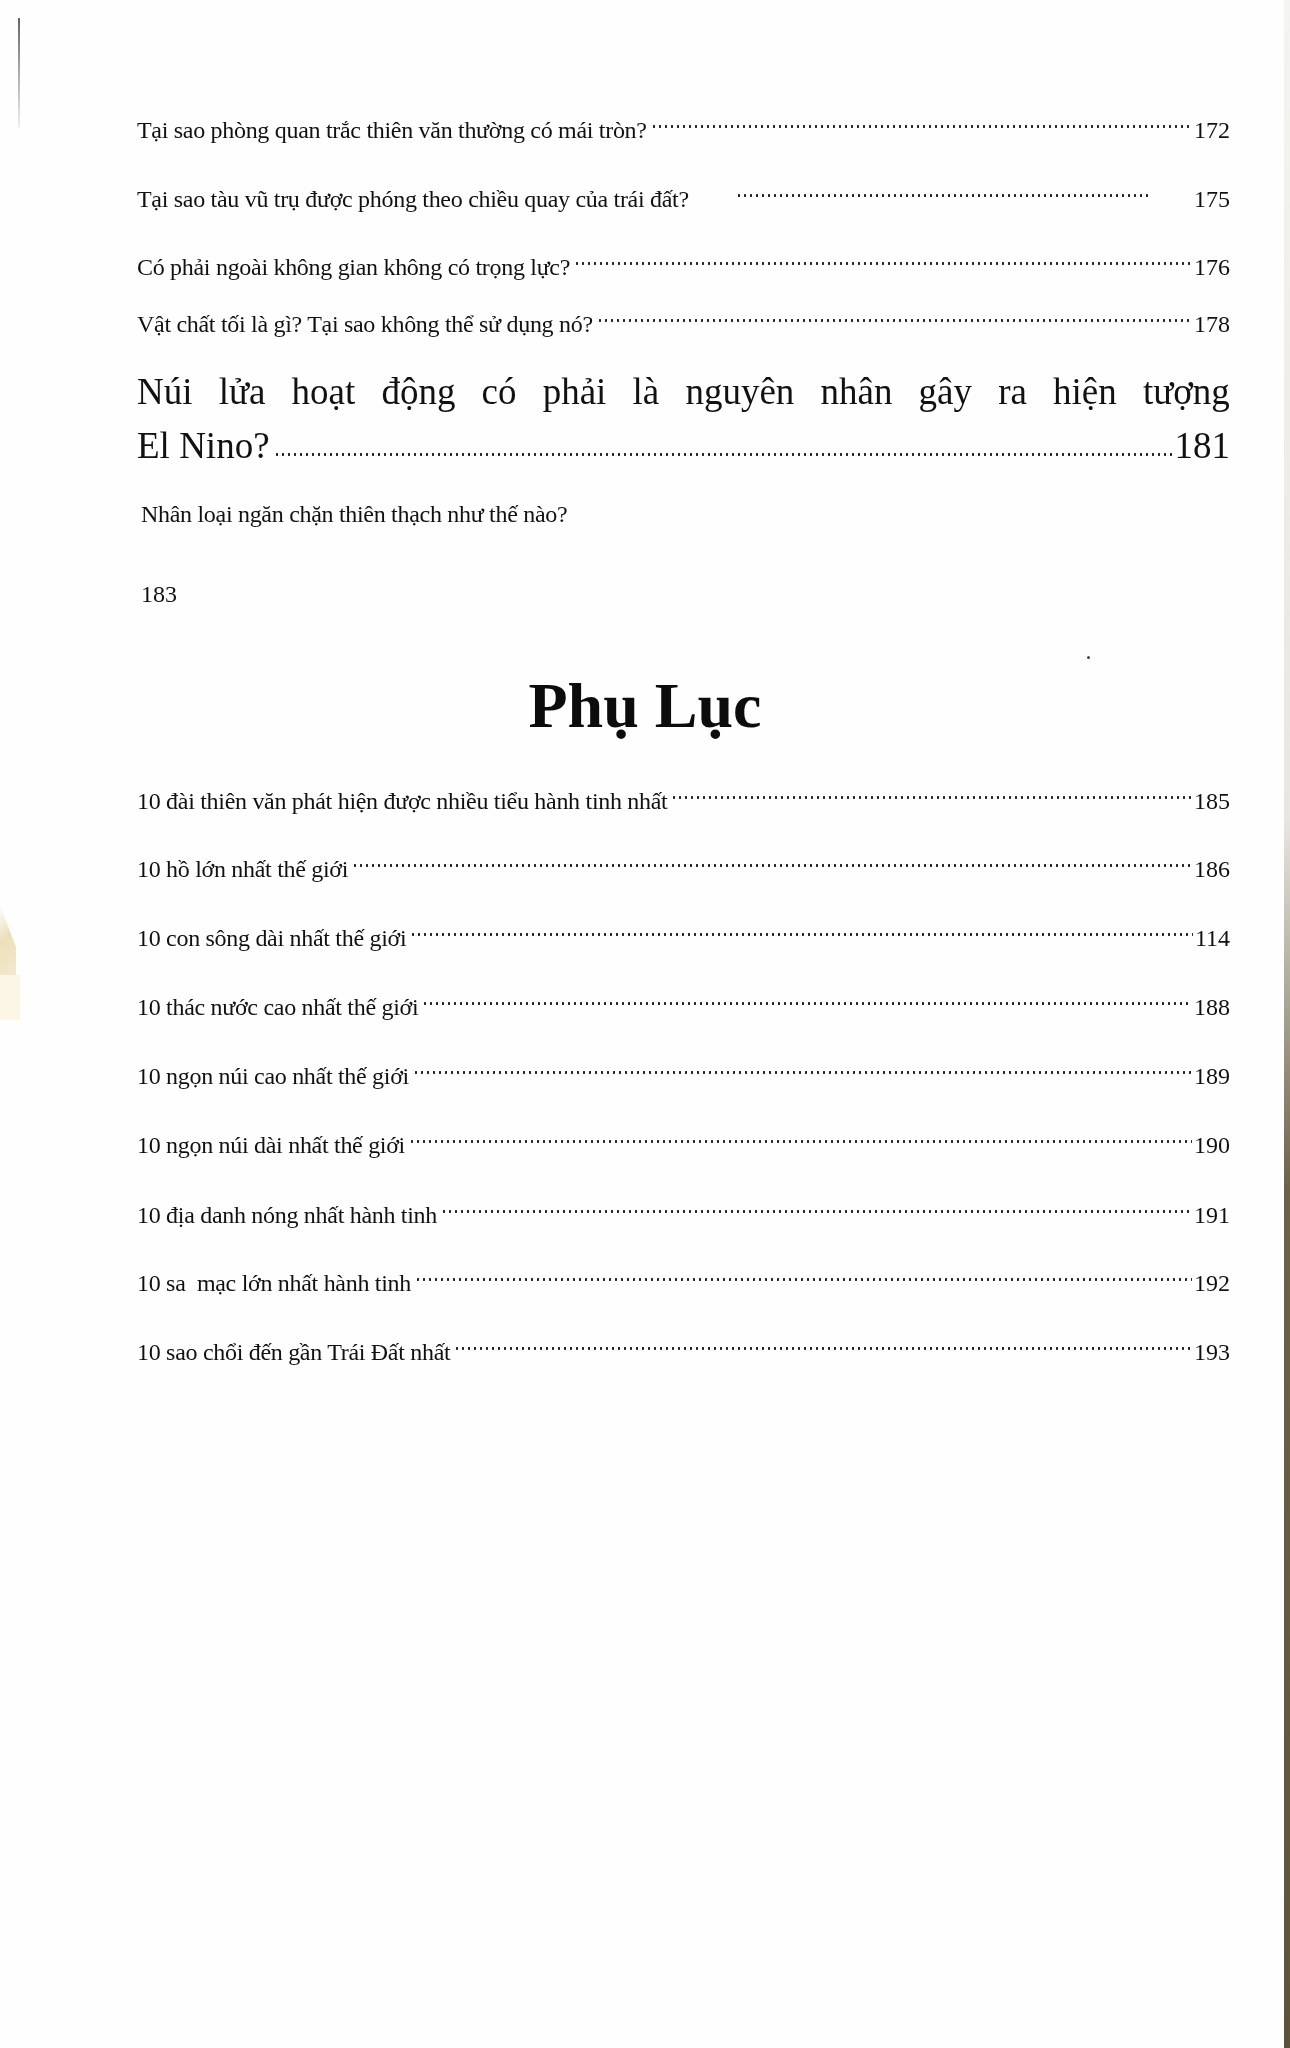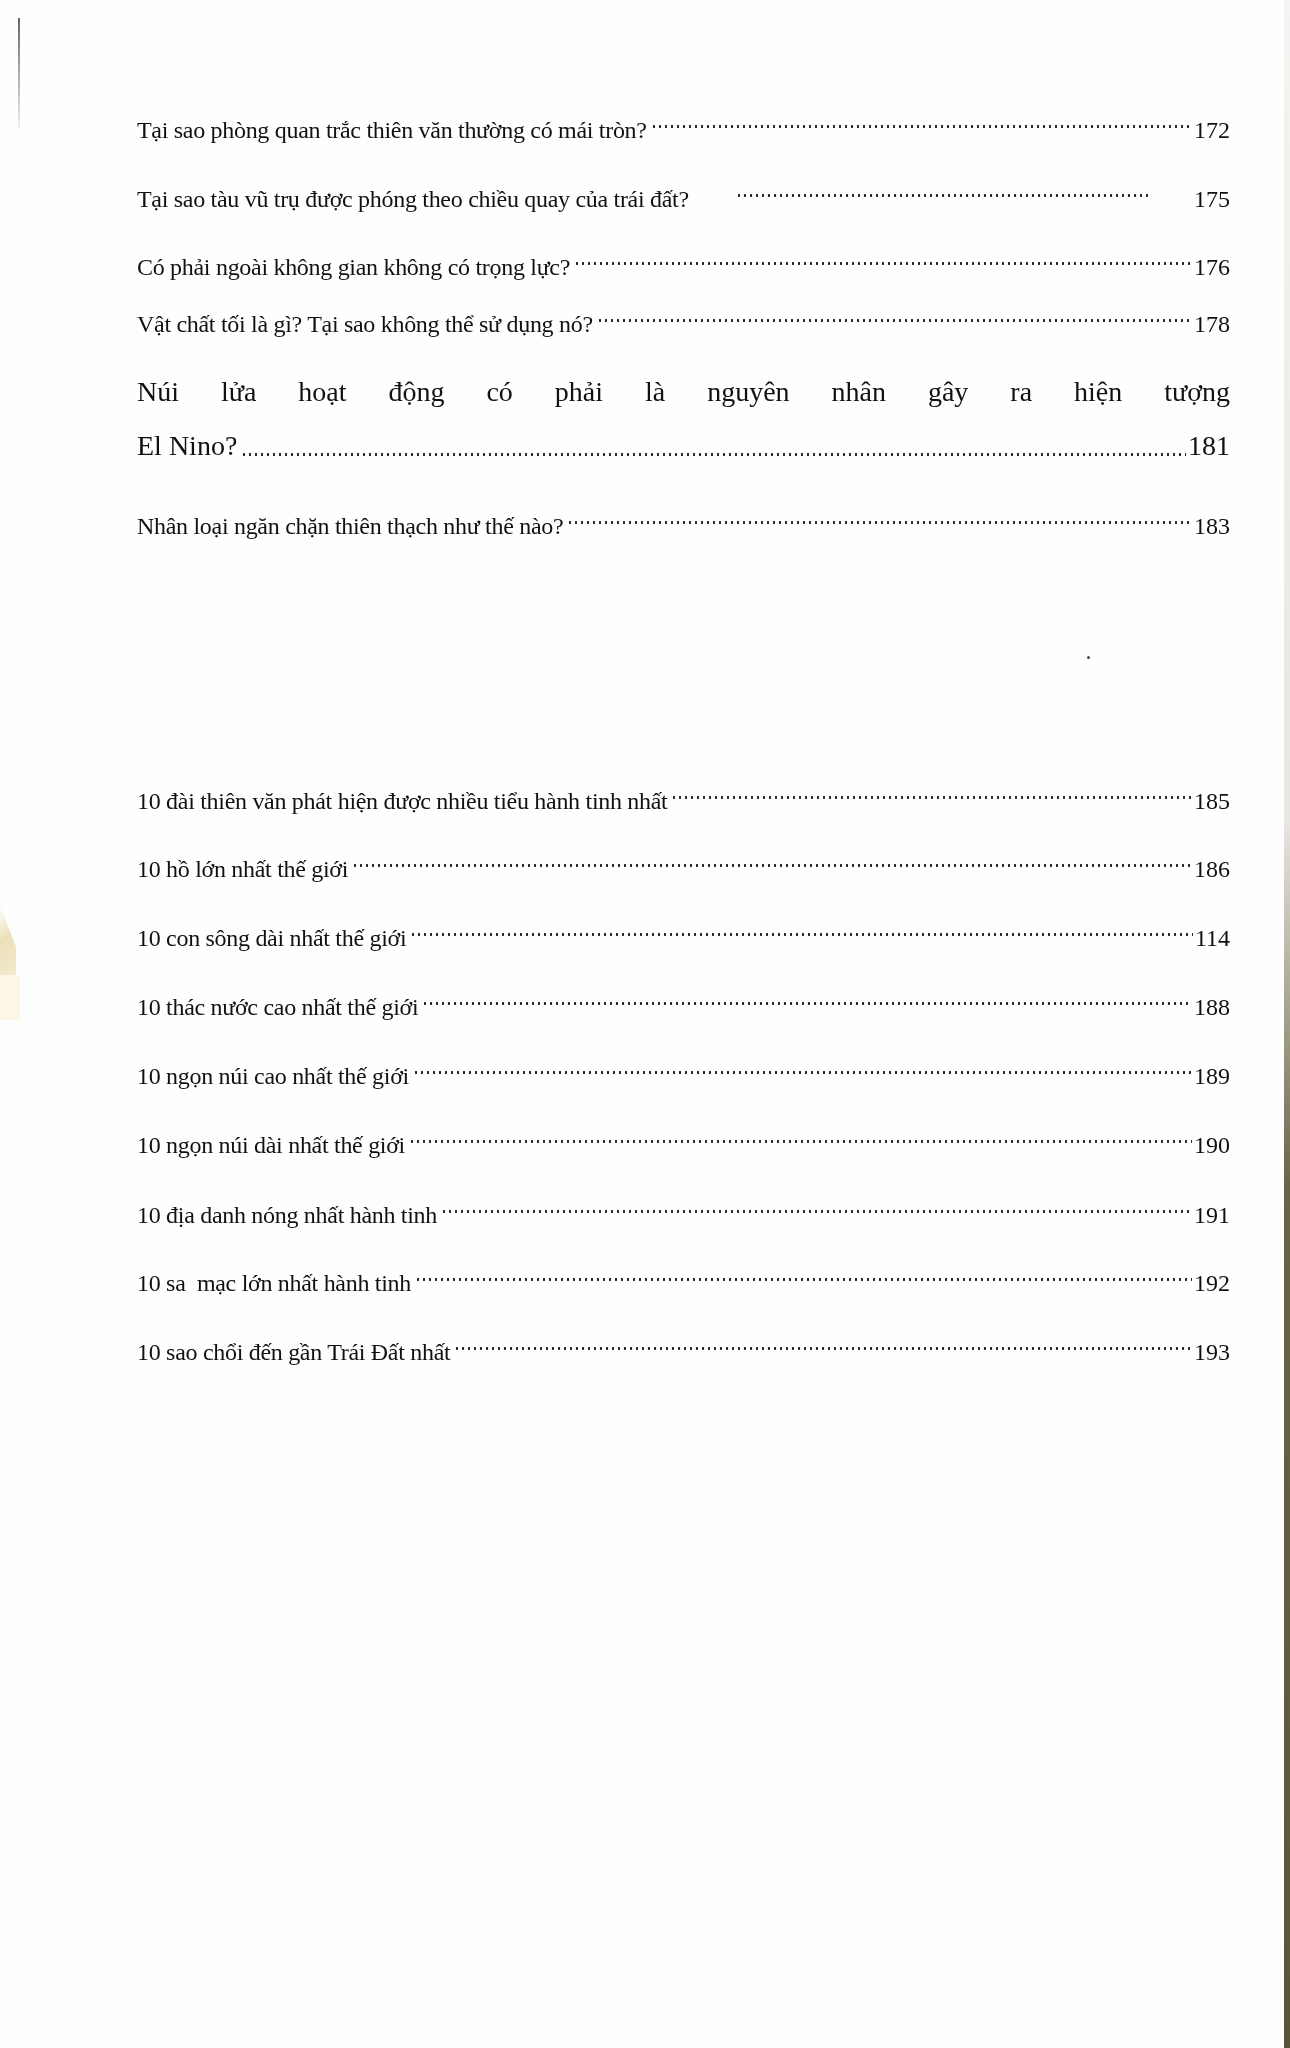--- a/index.html
+++ b/index.html
@@ -88,21 +88,21 @@
       background-size: 6px 3px;
       background-repeat: repeat-x;
     }
     .toc-entry .page-num {
       flex: 0 0 auto;
     }
     .wrapped {
       position: absolute;
       left: 0;
       width: 1093px;
-      font-size: 28px;
+      font-size: 37px;
       line-height: 40px;
       white-space: nowrap;
     }
     .wrapped .first-line {
       display: flex;
       justify-content: space-between;
       width: 1093px;
       letter-spacing: 0;
     }
     .wrapped .first-line span {
@@ -199,28 +199,29 @@
         <span>hiện</span>
         <span>tượng</span>
       </div>
       <div class="second-line">
         <span>El Nino?</span>
         <span class="dots"></span>
         <span>181</span>
       </div>
     </div>
 
-    <div class="toc-entry" style="top:494px;">
+    <div class="toc-entry" style="top:494px;flex-direction:column;">
       <span class="title">Nhân loại ngăn chặn thiên thạch như thế nào?</span>
       <span class="dots"></span>
       <span class="page-num">183</span>
     </div>
   </div>
 
   <div class="speck"></div>
+  <h1 class="section-heading" style="margin:0;">Phụ Lục</h1>
 
   <div class="toc" style="top:0;">
     <div class="toc-entry" style="top:769px;">
       <span class="title">10 đài thiên văn phát hiện được nhiều tiểu hành tinh nhất </span>
       <span class="dots"></span>
       <span class="page-num">185</span>
     </div>
     <div class="toc-entry" style="top:837px;">
       <span class="title">10 hồ lớn nhất thế giới</span>
       <span class="dots"></span>

